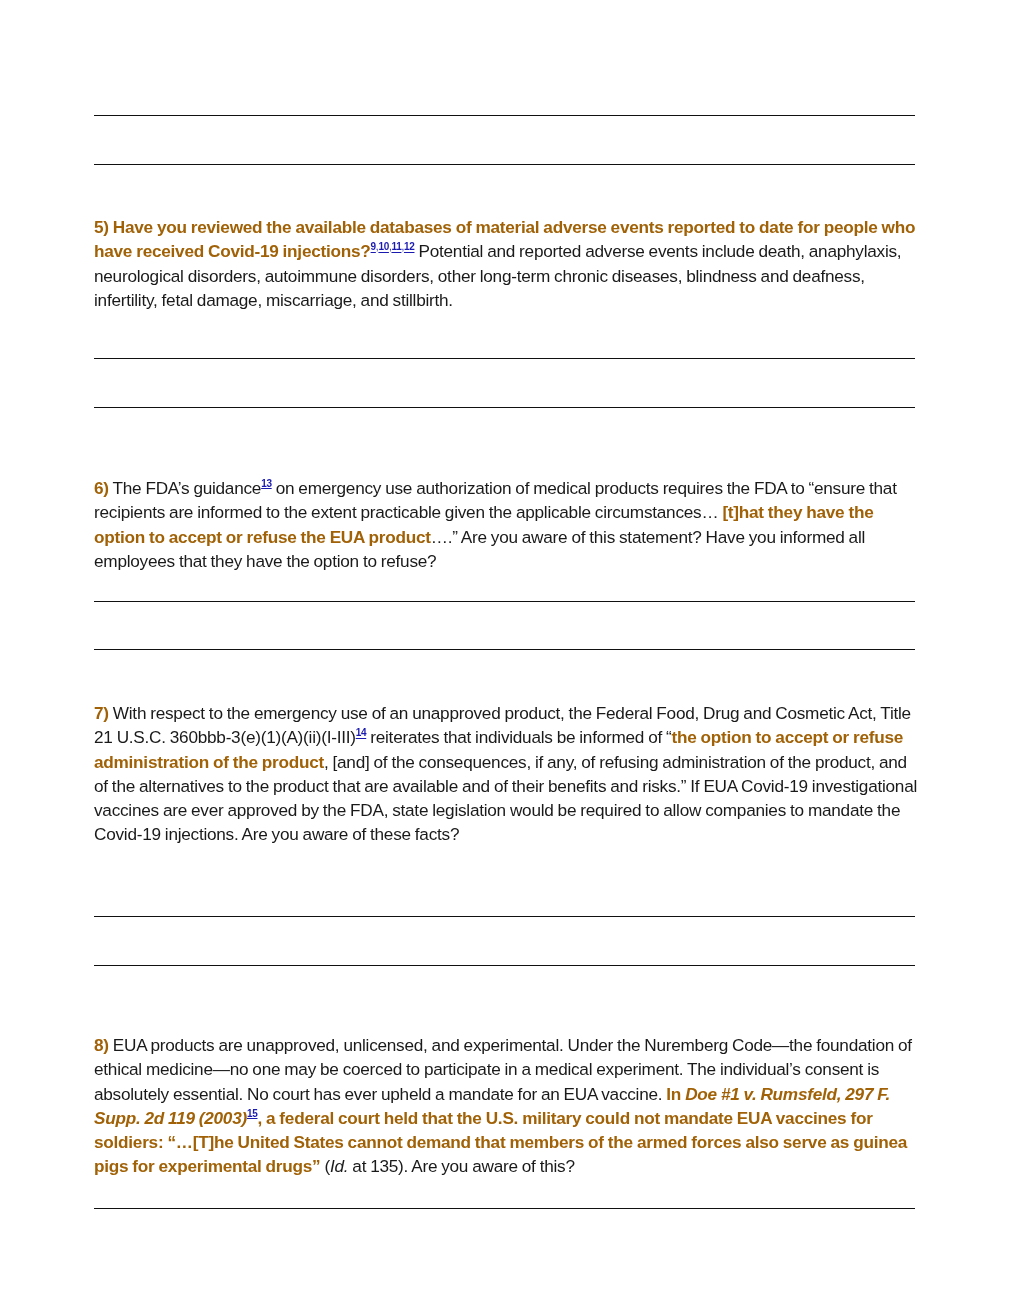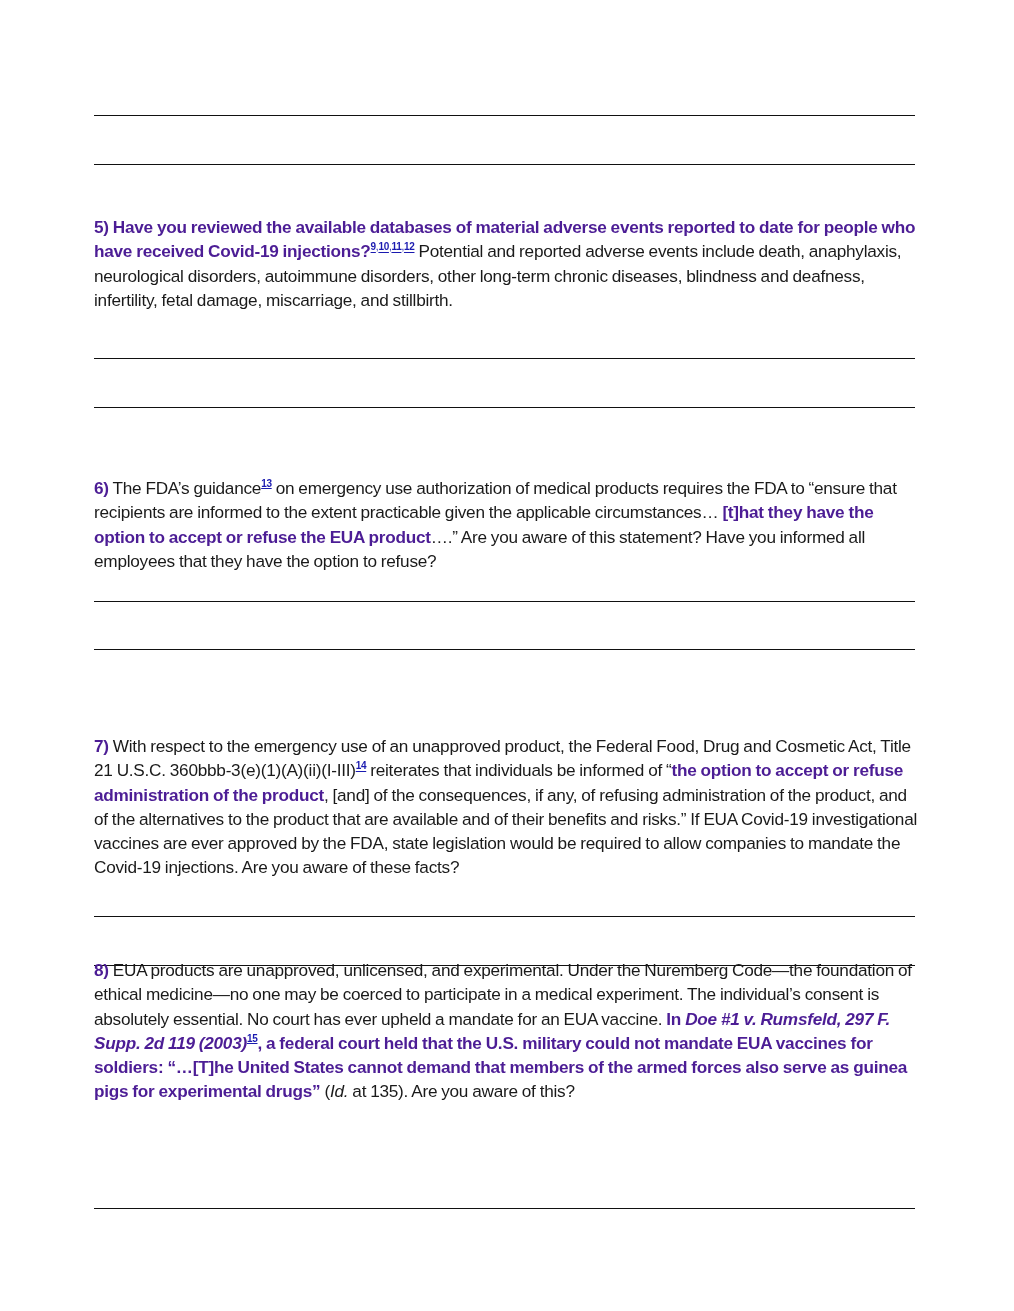--- a/index.html
+++ b/index.html
@@ -25,21 +25,21 @@
     .question {
       position: absolute;
       left: 94px;
       width: 826px;
       font-size: 17.2px;
       line-height: 24.3px;
       letter-spacing: -0.25px;
       word-spacing: -0.5px;
       color: #1a1a1a;
     }
-    .question b { font-weight: bold; color: #4c1d95; }
+    .question b { font-weight: bold; color: #a16207; }
     .question i { font-style: italic; }
     .fn {
       font-size: 10px;
       vertical-align: super;
       line-height: 0;
       color: #1a1ab0;
       text-decoration: underline;
       font-weight: bold;
       letter-spacing: -0.3px;
       cursor: pointer;
@@ -59,24 +59,24 @@
 <div class="rule" style="top:358px"></div>
 <div class="rule" style="top:407px"></div>
 
 <div class="question" style="top:476px">
   <b>6)</b><span> The FDA’s guidance</span><a class="fn">13</a><span> on emergency use authorization of medical products requires the FDA to “ensure that recipients are informed to the extent practicable given the applicable circumstances… </span><b>[t]hat they have the option to accept or refuse the EUA product</b><span>….” Are you aware of this statement? Have you informed all employees that they have the option to refuse?</span>
 </div>
 
 <div class="rule" style="top:601px"></div>
 <div class="rule" style="top:649px"></div>
 
-<div class="question" style="top:734px">
+<div class="question" style="top:701px">
   <b>7)</b><span> With respect to the emergency use of an unapproved product, the Federal Food, Drug and Cosmetic Act, Title 21 U.S.C. 360bbb-3(e)(1)(A)(ii)(I-III)</span><a class="fn">14</a><span> reiterates that individuals be informed of “</span><b>the option to accept or refuse administration of the product</b><span>, [and] of the consequences, if any, of refusing administration of the product, and of the alternatives to the product that are available and of their benefits and risks.” If EUA Covid-19 investigational vaccines are ever approved by the FDA, state legislation would be required to allow companies to mandate the Covid-19 injections. Are you aware of these facts?</span>
 </div>
 
 <div class="rule" style="top:916px"></div>
 <div class="rule" style="top:965px"></div>
 
-<div class="question" style="top:958px">
+<div class="question" style="top:1033px">
   <b>8)</b><span> EUA products are unapproved, unlicensed, and experimental. Under the Nuremberg Code—the foundation of ethical medicine—no one may be coerced to participate in a medical experiment. The individual’s consent is absolutely essential. No court has ever upheld a mandate for an EUA vaccine. </span><b>In </b><b><i>Doe #1 v. Rumsfeld, 297 F. Supp. 2d 119 (2003)</i></b><a class="fn">15</a><b>, a federal court held that the U.S. military could not mandate EUA vaccines for soldiers: “…[T]he United States cannot demand that members of the armed forces also serve as guinea pigs for experimental drugs”</b><span> (</span><i>Id.</i><span> at 135). Are you aware of this?</span>
 </div>
 
 <div class="rule" style="top:1208px"></div>
 
 </body></html>

